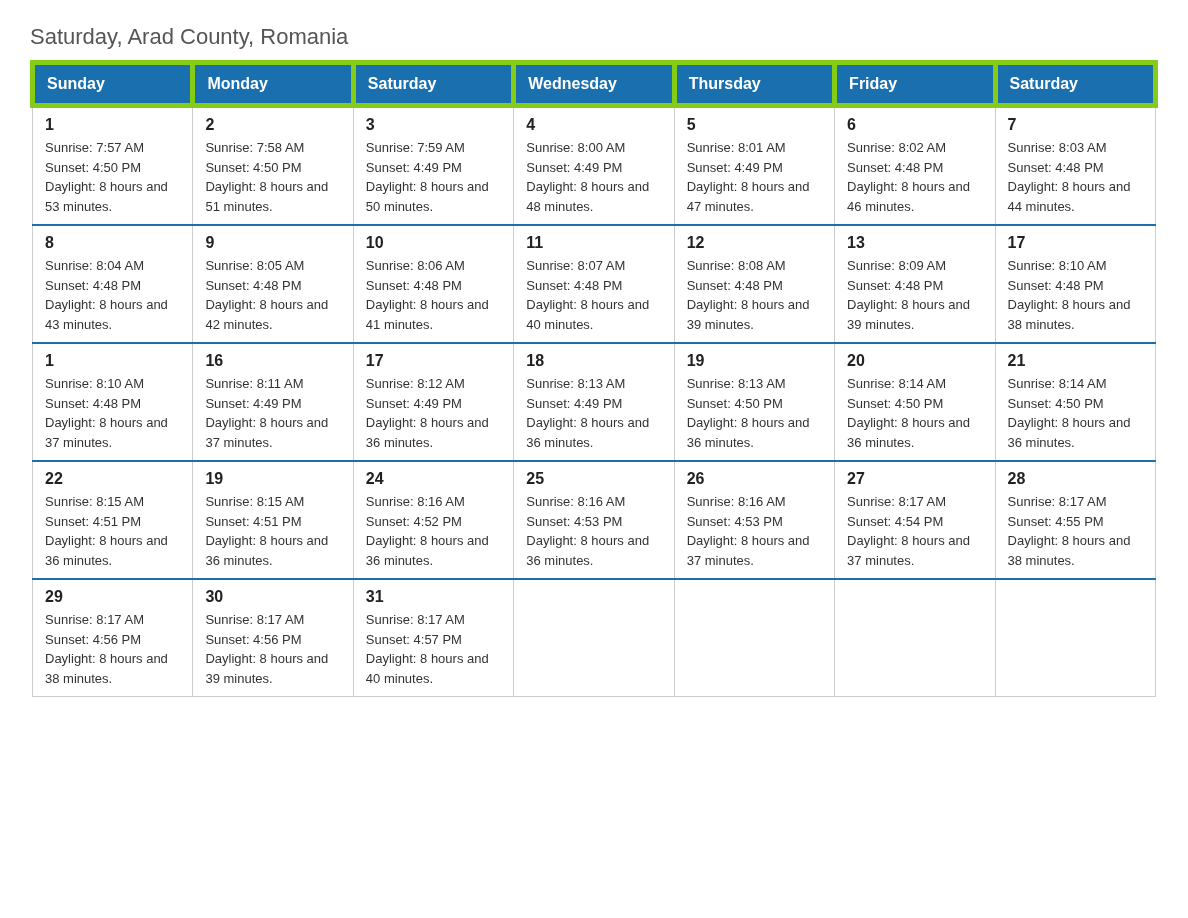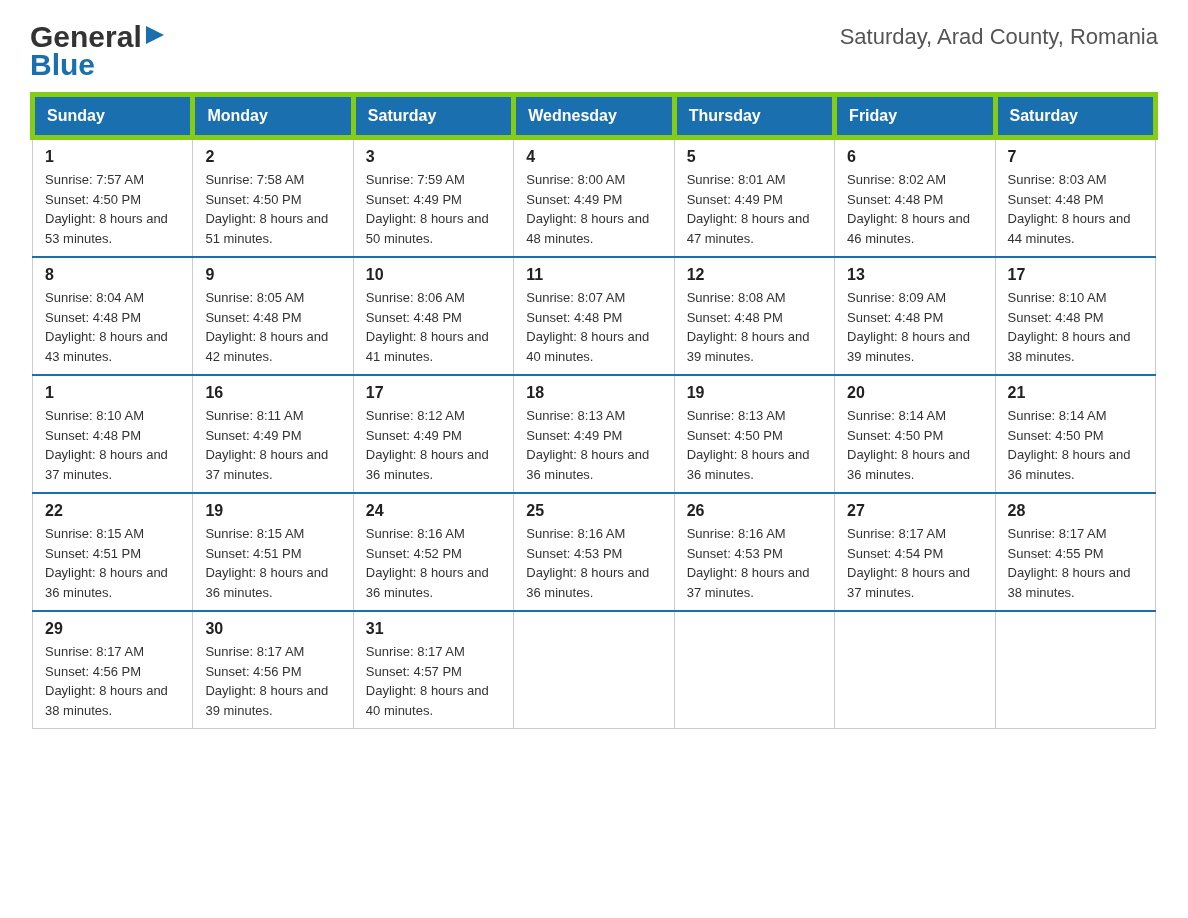--- a/index.html
+++ b/index.html
@@ -92,31 +92,20 @@
       color: #1a6faf;
       font-size: 30px;
       font-weight: bold;
       margin-top: -6px;
     }
   </style>
 </head>
 <body>
 
 <div class="header-row">
-  <div class="logo-area">
-    <div class="logo-wrapper">
-      <span class="logo-general">General</span>
-      <span class="logo-arrow">
-        <svg width="22" height="22" viewBox="0 0 22 22">
-          <polygon points="2,2 20,11 2,20" fill="#1a6faf"></polygon>
-        </svg>
-      </span>
-    </div>
-    <div class="logo-row2">Blue</div>
-  </div>
   <div class="title-area">
     <div class="subtitle">Saturday, Arad County, Romania</div>
   </div>
 </div>
 
 <table class="calendar">
   <thead>
     <tr>
     <th>Sunday</th>
         <th>Monday</th>

